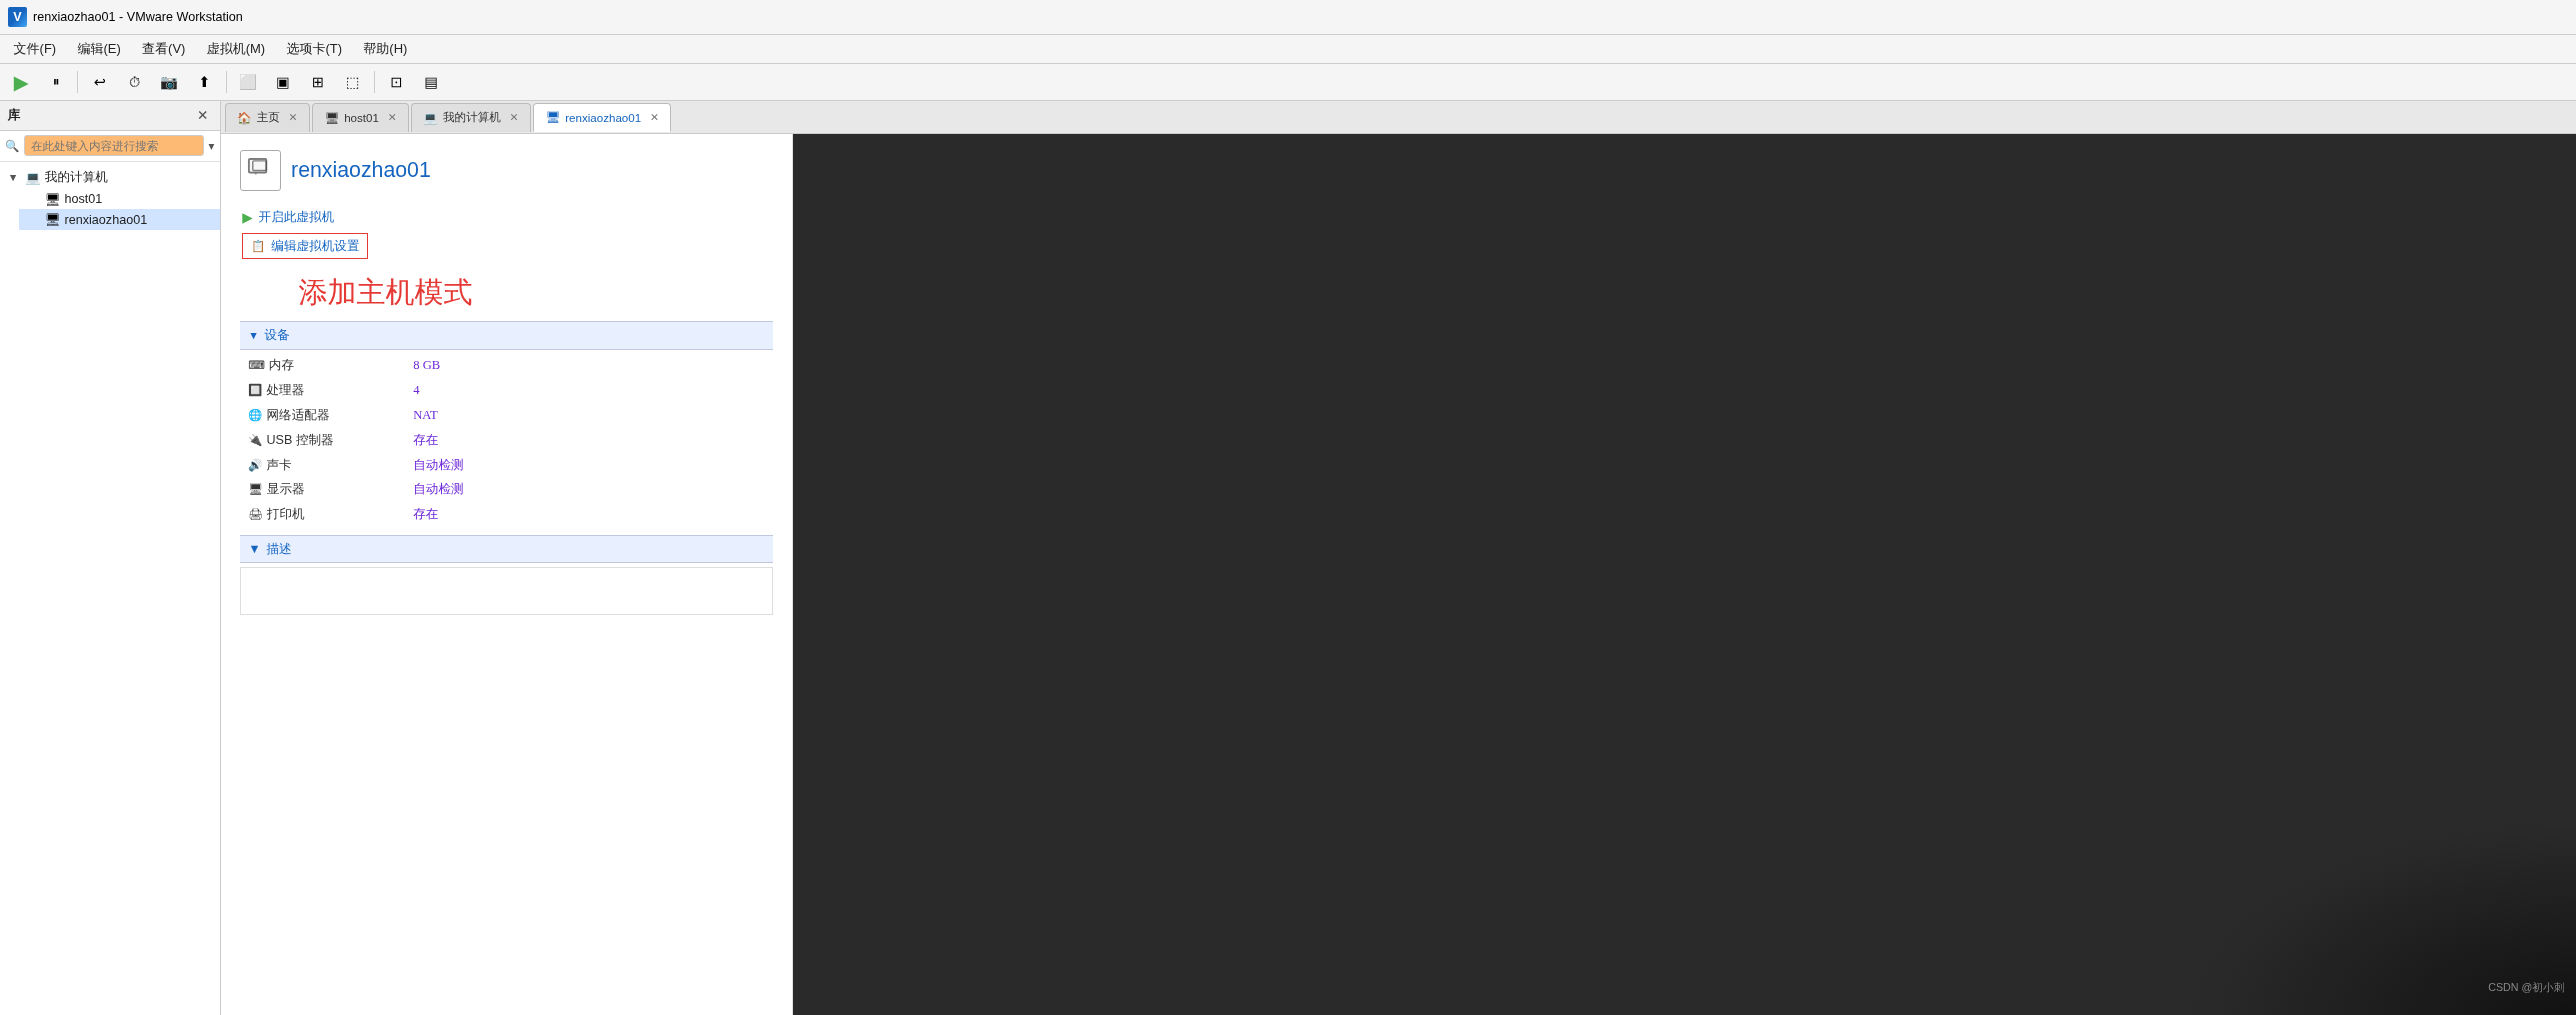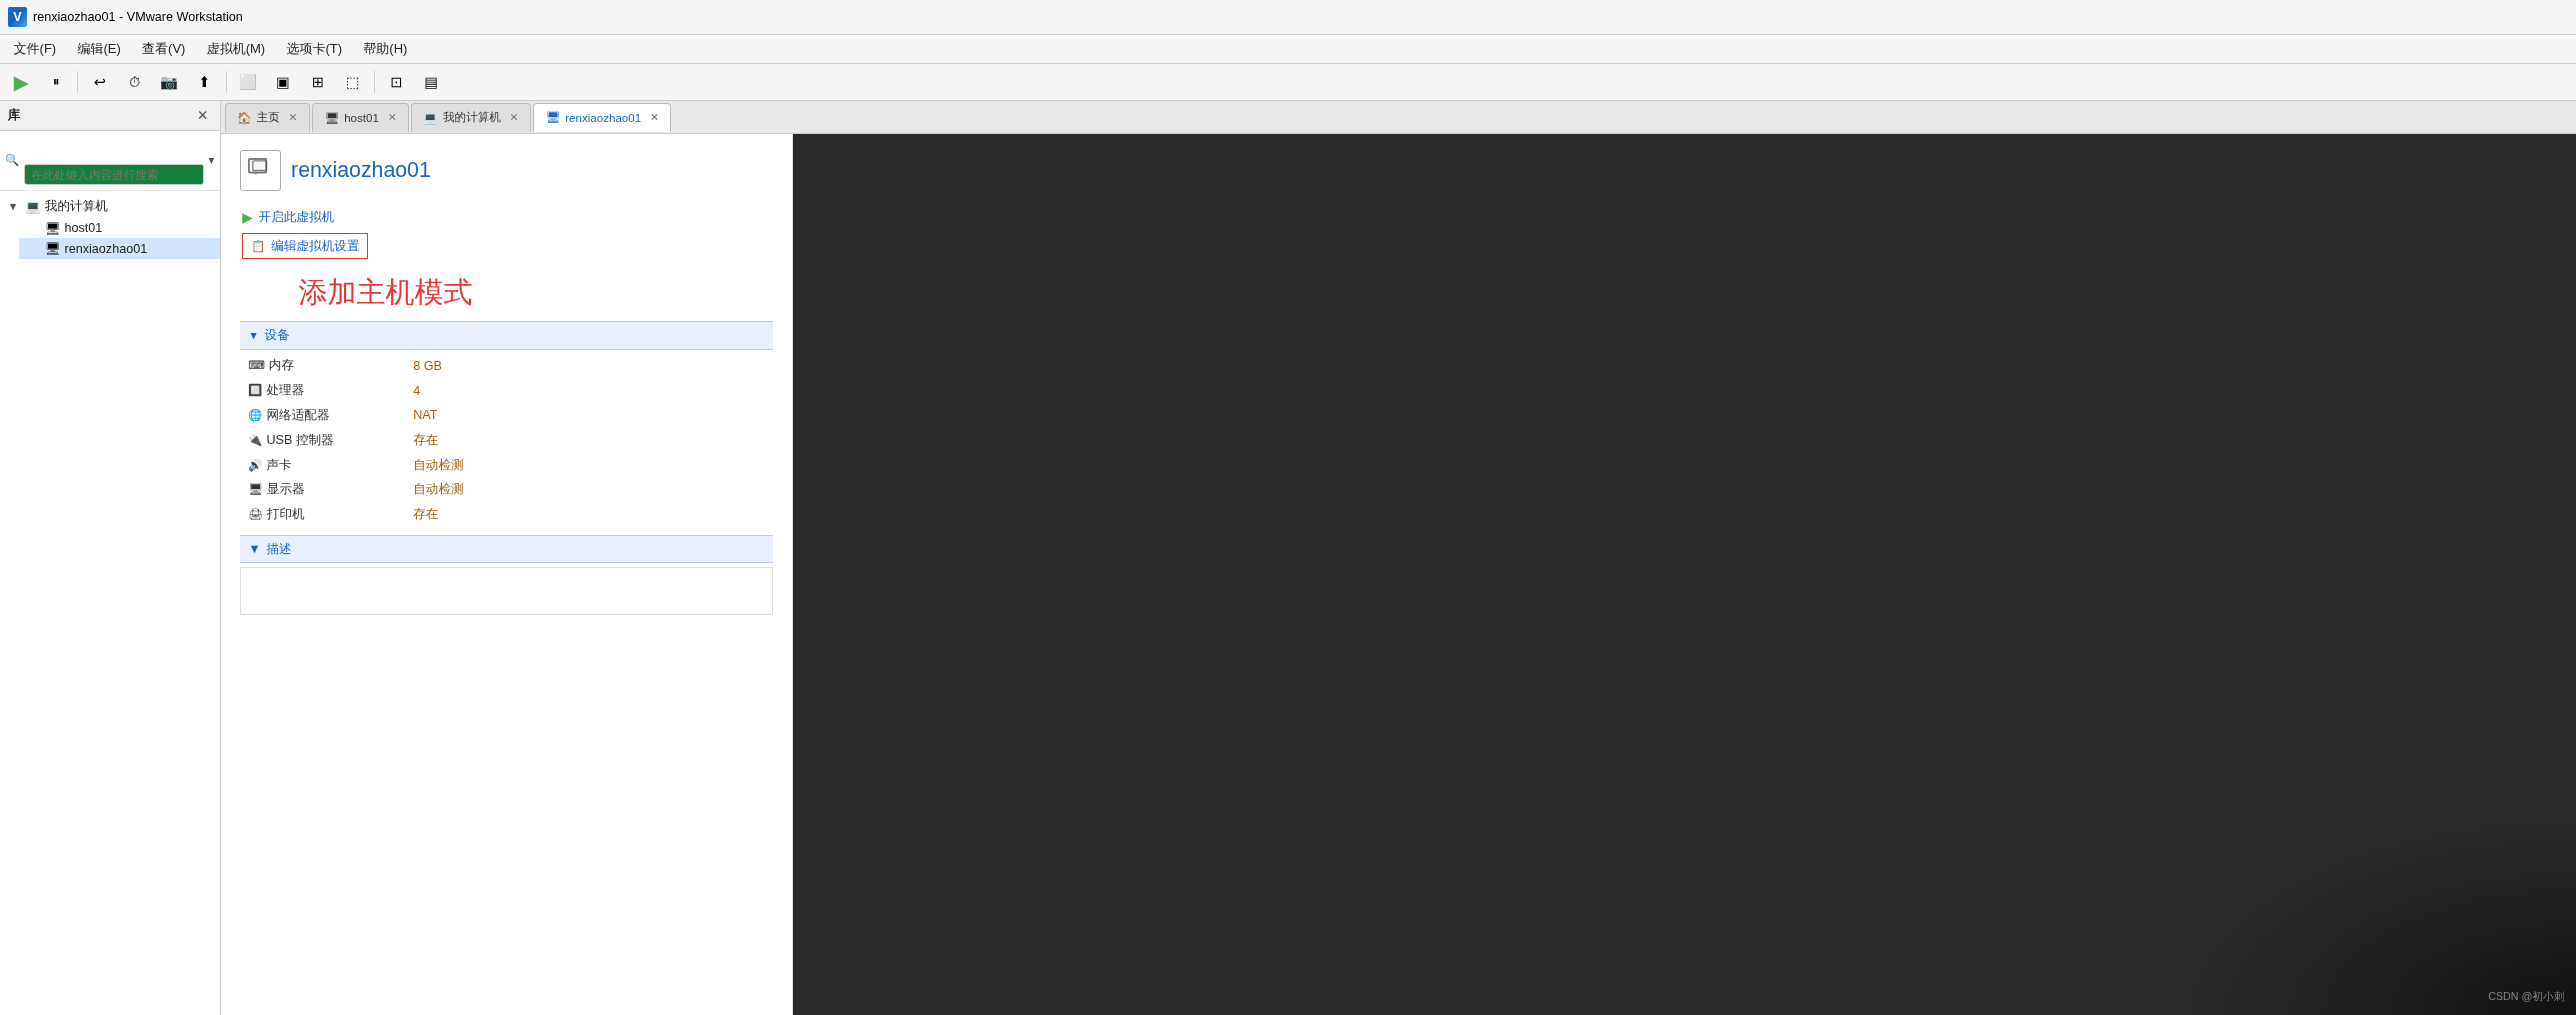--- a/index.html
+++ b/index.html
@@ -54,22 +54,21 @@
     }
     #sidebar-header .lib-label { font-size: 12.6px; font-weight: bold; color: #222; }
     #sidebar-header .close-btn { cursor: pointer; color: #555; font-size: 13.6px; padding: 0 3.9px; }
     #search-bar {
       display: flex; align-items: center; padding: 4.8px 5.8px;
       border-bottom: 1px solid #e0e0e0; gap: 3.9px;
     }
     #search-bar input {
       flex: 1; border: 1px solid #ccc; border-radius: 2.9px;
       padding: 2.9px 5.8px; font-size: 11.6px; outline: none;
-      background: #15803d;
-      margin-top: 29px;
+      background: #fdba74;
     }
     #search-bar .search-dropdown { cursor: pointer; color: #555; font-size: 11.6px; }
     #sidebar-tree { flex: 1; overflow-y: auto; padding: 3.9px 0; }
     .tree-item {
       display: flex; align-items: center; padding: 2.9px 7.8px;
       cursor: pointer; gap: 3.9px; font-size: 12.6px;
     }
     .tree-item.selected { background: #d0e4ff; }
     .tree-toggle { width: 13.6px; font-size: 10.7px; color: #555; }
     .tree-icon { font-size: 12.6px; }
@@ -136,21 +135,21 @@
     .section-header {
       display: flex; align-items: center; gap: 5.8px;
       background: #e8f0ff; padding: 4.8px 7.8px;
       border-top: 1px solid #c0c8e0; border-bottom: 1px solid #c0c8e0;
       color: #1565c0; font-size: 12.6px; cursor: pointer; margin-bottom: 3.9px;
     }
     .section-header .toggle { font-size: 10.7px; }
     .device-table { width: 100%; border-collapse: collapse; margin-bottom: 7.8px; }
     .device-table tr td { padding: 3.9px 7.8px; font-size: 12.6px; vertical-align: middle; }
     .device-table tr td:first-child { color: #333; width: 165px; }
-    .device-table tr td:last-child { color: #a16207; }
+    .device-table tr td:last-child { color: #6d28d9; font-family: Liberation Serif, serif; }
     .device-row-icon { margin-right: 3.9px; font-size: 11.6px; }
 
     
     .desc-section-header {
       display: flex; align-items: center; gap: 5.8px;
       background: #e8f0ff; padding: 4.8px 7.8px;
       border-top: 1px solid #c0c8e0; border-bottom: 1px solid #c0c8e0;
       color: #1565c0; font-size: 12.6px; cursor: pointer; margin-top: 7.8px;
     }
     .desc-area {
@@ -158,21 +157,21 @@
       padding: 3.9px; font-size: 12.6px;
     }
 
     
     #vm-screen {
       flex: 1; background: #2a2a2a;
       display: flex; align-items: flex-end; justify-content: flex-end;
       position: relative; overflow: hidden;
     }
     .screen-watermark {
-      position: absolute; bottom: 12px; right: 11.6px;
+      position: absolute; bottom: 21px; right: 11.6px;
       font-size: 10.7px; color: #888;
     }
     .screen-dark-shape {
       position: absolute; bottom: 0; right: 0;
       width: 388px; height: 194px;
       background: radial-gradient(ellipse at bottom right, #111 0%, #2a2a2a 70%);
       border-radius: 50% 0 0 0;
     }
   </style>
 </head>

